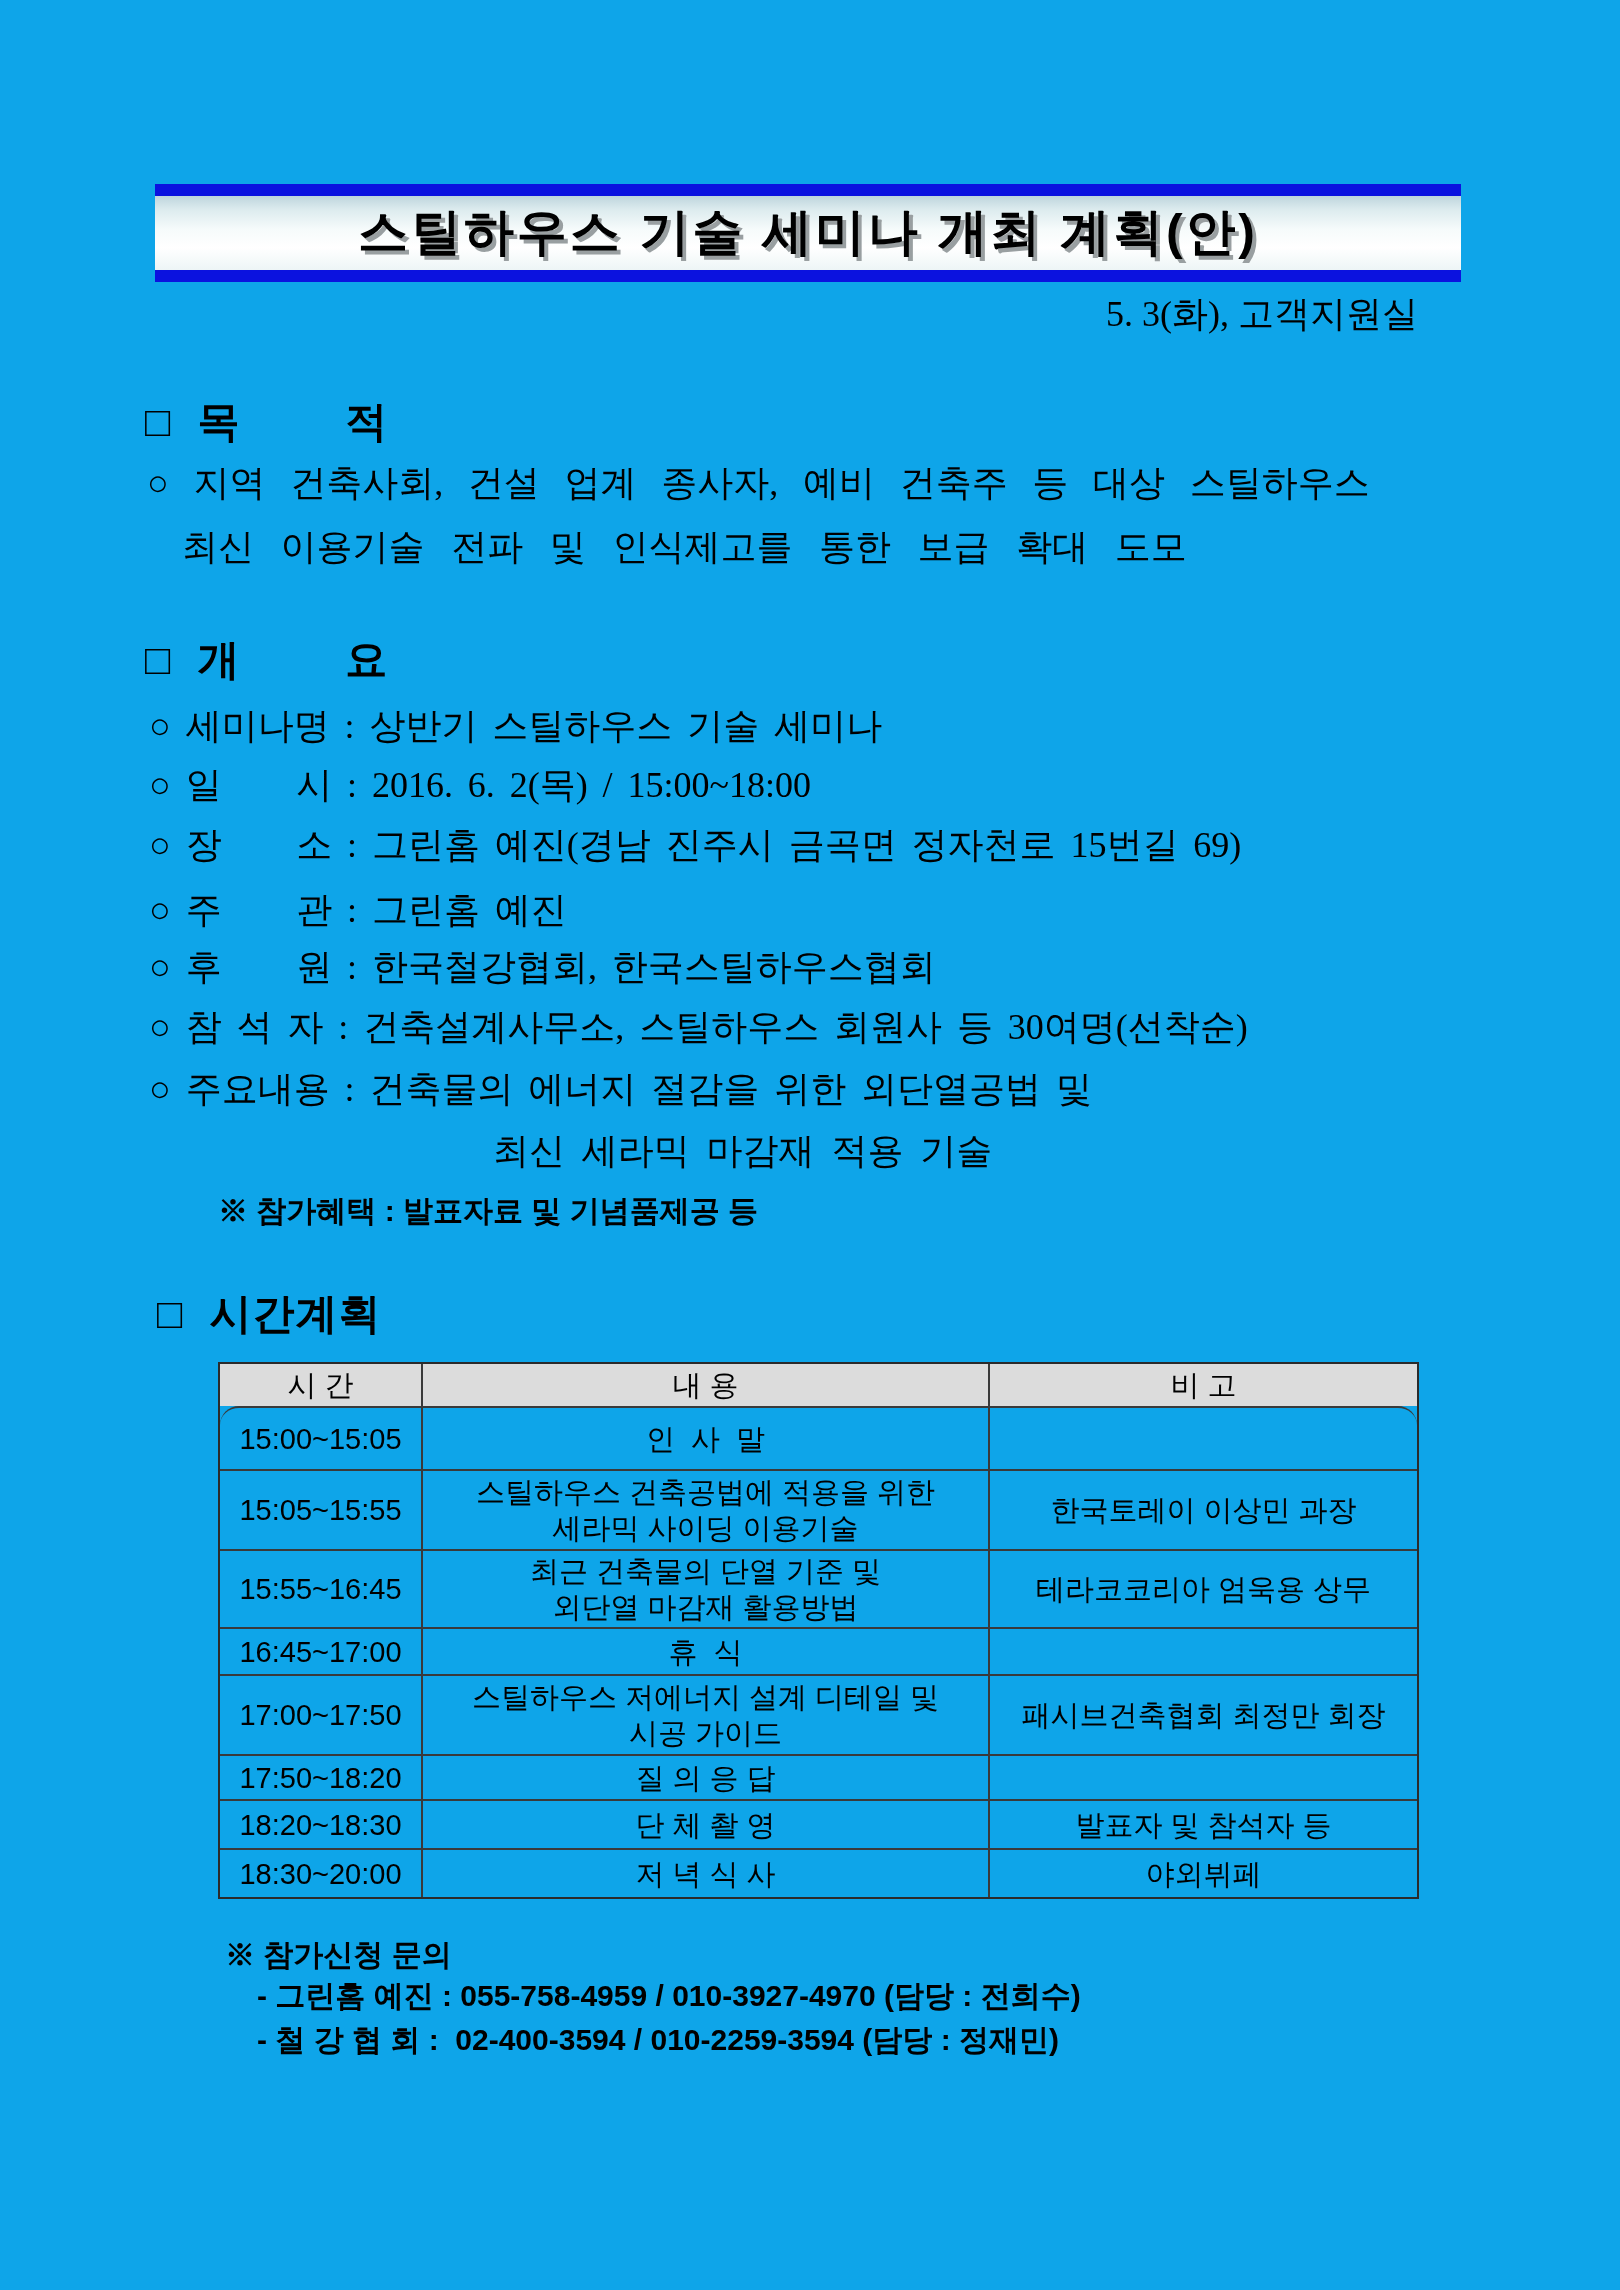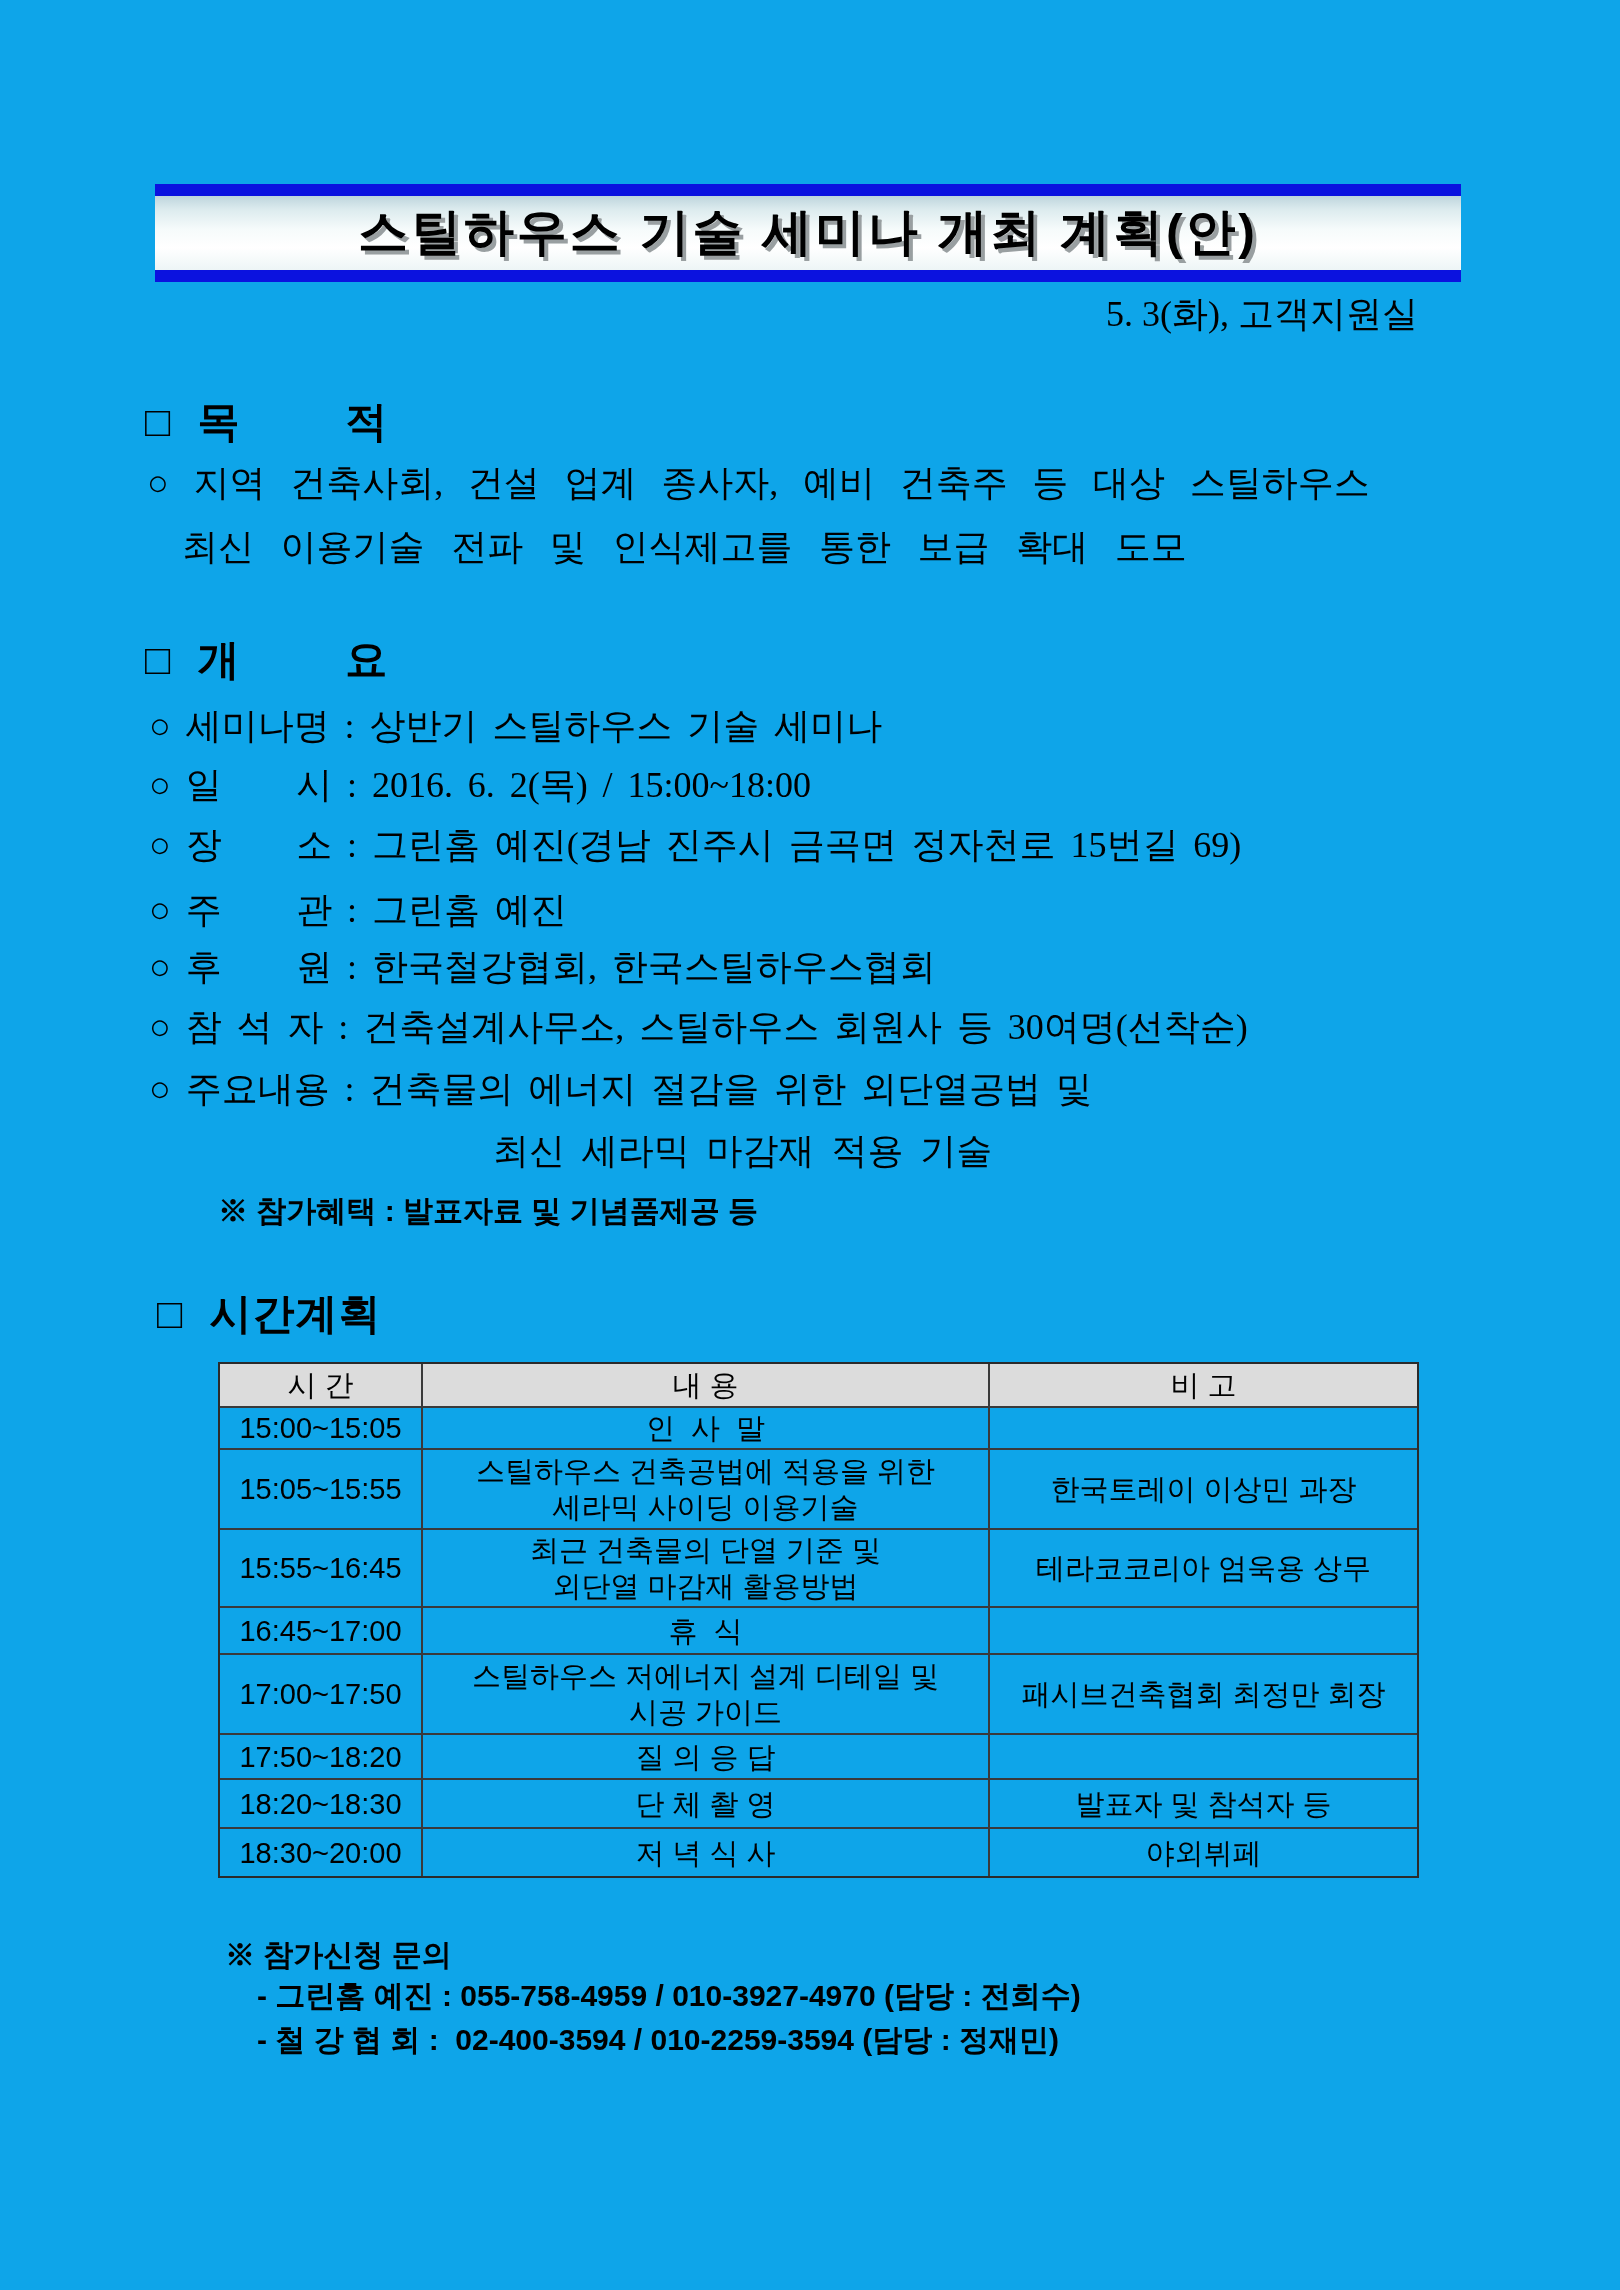--- a/index.html
+++ b/index.html
@@ -66,21 +66,21 @@
   .trow + .trow { border-top:2px solid #3a3a3a; }
   .tc {
     display:flex; align-items:center; justify-content:center;
     text-align:center; box-sizing:border-box;
     white-space:pre-wrap; line-height:36px;
   }
   .tc1 { width:201px; }
   .tc2 { width:569px; border-left:2px solid #3a3a3a; border-right:2px solid #3a3a3a; }
   .tc3 { flex:1; }
   #schedule-header { background:#dcdcdc; height:42px; }
-  .rh47 { height:42px; } .rh82 { height:80px; } .rh80 { height:78px; }
+  .rh47 { height:63px;border-radius:19px; } .rh82 { height:80px; } .rh80 { height:78px; }
   .rh48 { height:47px; } .rh46 { height:45px; } .rh50 { height:49px; }
 
   
   #contact-note { left:225px; top:1935px; }
   .contact-line {
     font-family:"Liberation Sans", sans-serif; font-weight:bold; font-size:30px;
     white-space:pre;
   }
   #contact-0 { left:257px; top:1976px; }
   #contact-1 { left:257px; top:2020px; }

